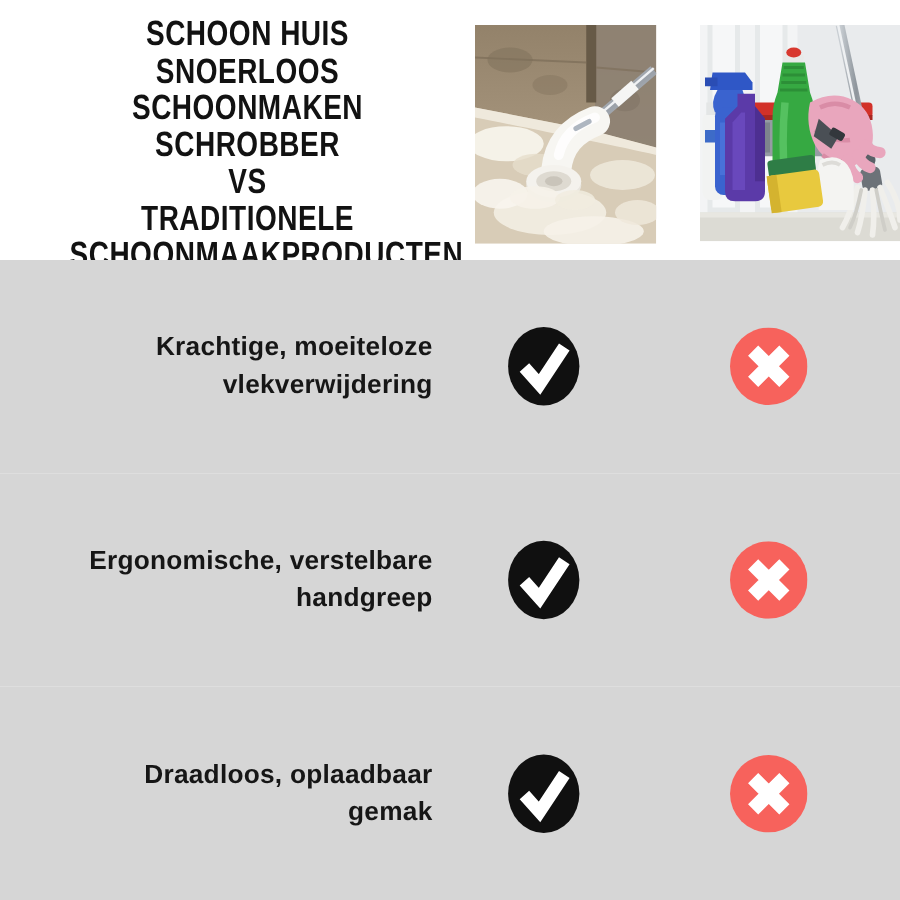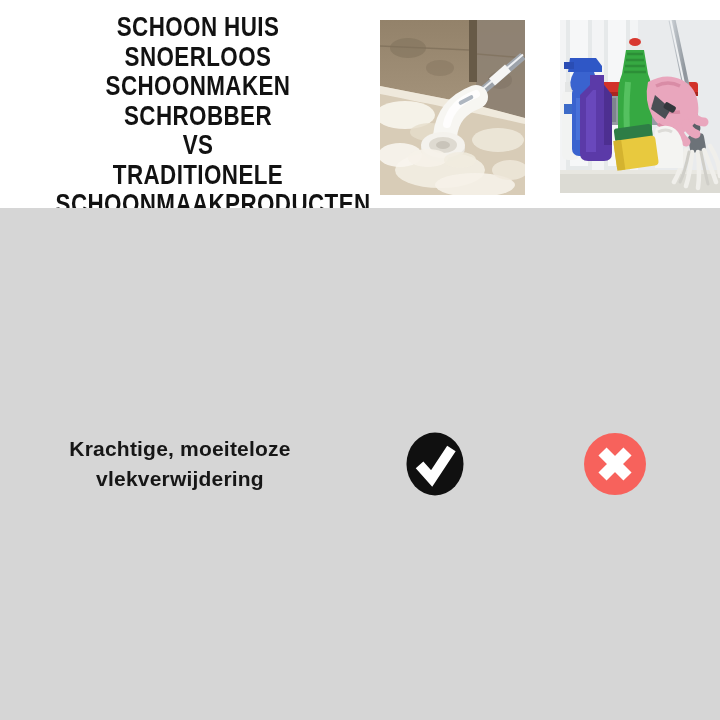--- a/index.html
+++ b/index.html
@@ -17,21 +17,21 @@
   }
   .photo{position:absolute;top:20px;display:block;}
   .photo.scrubber{left:360px;}
   .photo.products{left:540px;}
   
   .table{position:absolute;left:0;top:208px;width:720px;height:512px;
     display:flex;flex-direction:column;}
   .row{flex:1;display:flex;align-items:center;background:#ffffff;}
   .row.alt{background:#d6d6d6;}
   .feature{
-    width:360px;box-sizing:border-box;padding:0 14px;text-align:center;
+    width:360px;box-sizing:border-box;padding:0 14px;text-align:right;
     font-weight:700;font-size:21px;line-height:30px;color:#161616;
     white-space:pre-line;letter-spacing:0.2px;
   }
   .cell-check{width:150px;display:flex;align-items:center;justify-content:center;}
   .cell-cross{flex:1;display:flex;align-items:center;justify-content:center;}
   .icon-check{width:58px;height:64px;display:block;}
   .icon-cross{width:62px;height:62px;display:block;}
 </style>
 </head>
 <body>
@@ -189,17 +189,45 @@
           </svg>
       </div>
       <div class="cell-cross">
         <svg class="icon-cross">
             <use href="#sym-cross"></use>
           </svg>
       </div>
     </div>
 
 
-
-
+    <div class="row alt">
+      <div class="feature">Ergonomische, verstelbare
+handgreep</div>
+      <div class="cell-check">
+        <svg class="icon-check">
+            <use href="#sym-check"></use>
+          </svg>
+      </div>
+      <div class="cell-cross">
+        <svg class="icon-cross">
+            <use href="#sym-cross"></use>
+          </svg>
+      </div>
+    </div>
+
+
+    <div class="row alt">
+      <div class="feature">Draadloos, oplaadbaar
+gemak</div>
+      <div class="cell-check">
+        <svg class="icon-check">
+            <use href="#sym-check"></use>
+          </svg>
+      </div>
+      <div class="cell-cross">
+        <svg class="icon-cross">
+            <use href="#sym-cross"></use>
+          </svg>
+      </div>
+    </div>
 
   </div>
 </div>
 
 </body></html>

